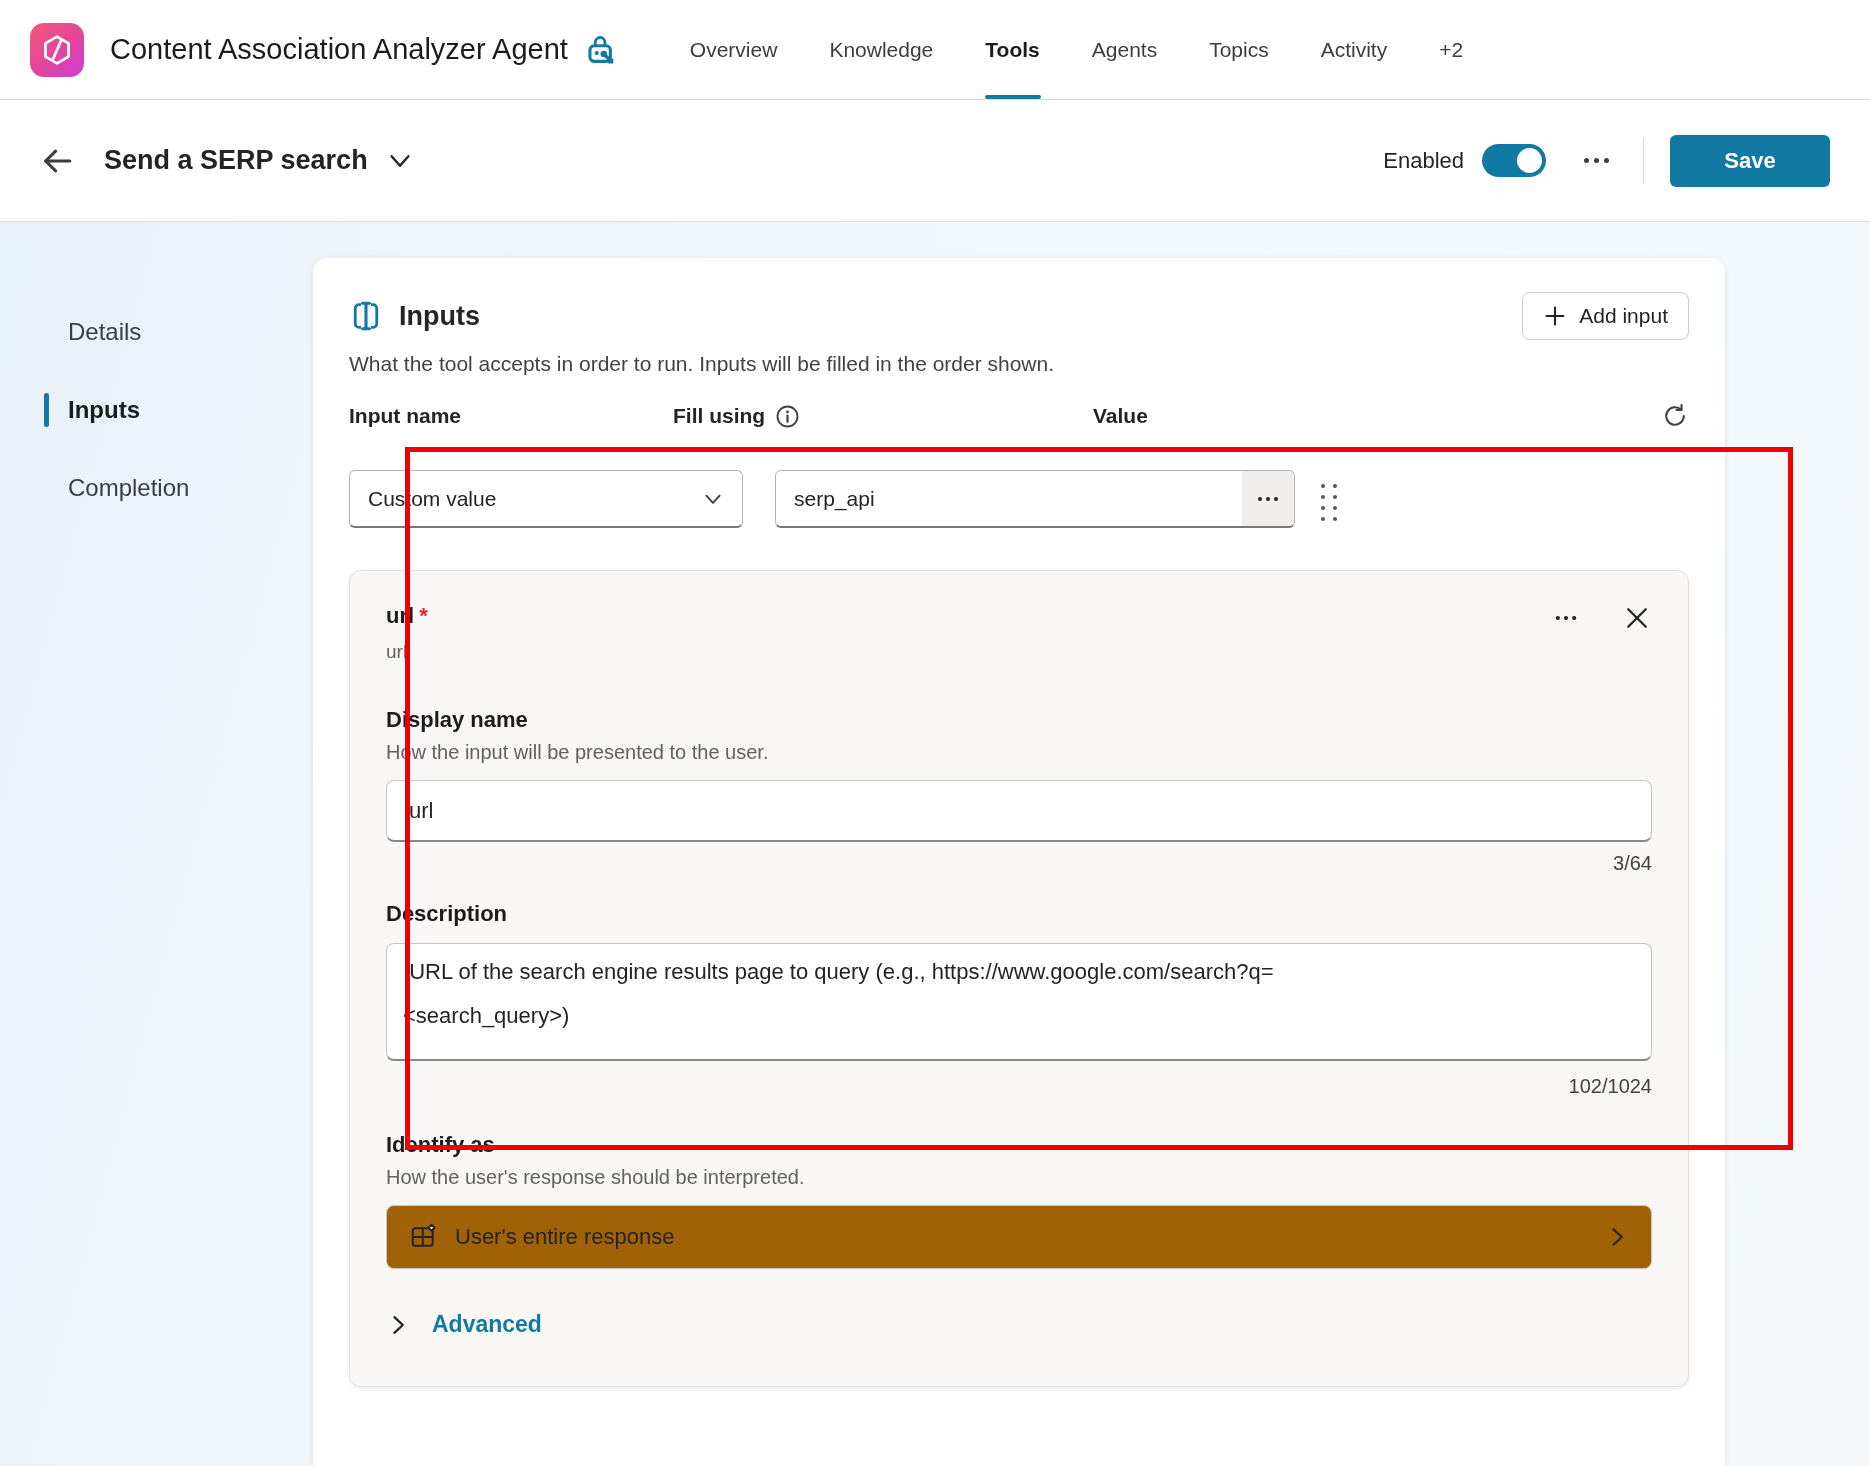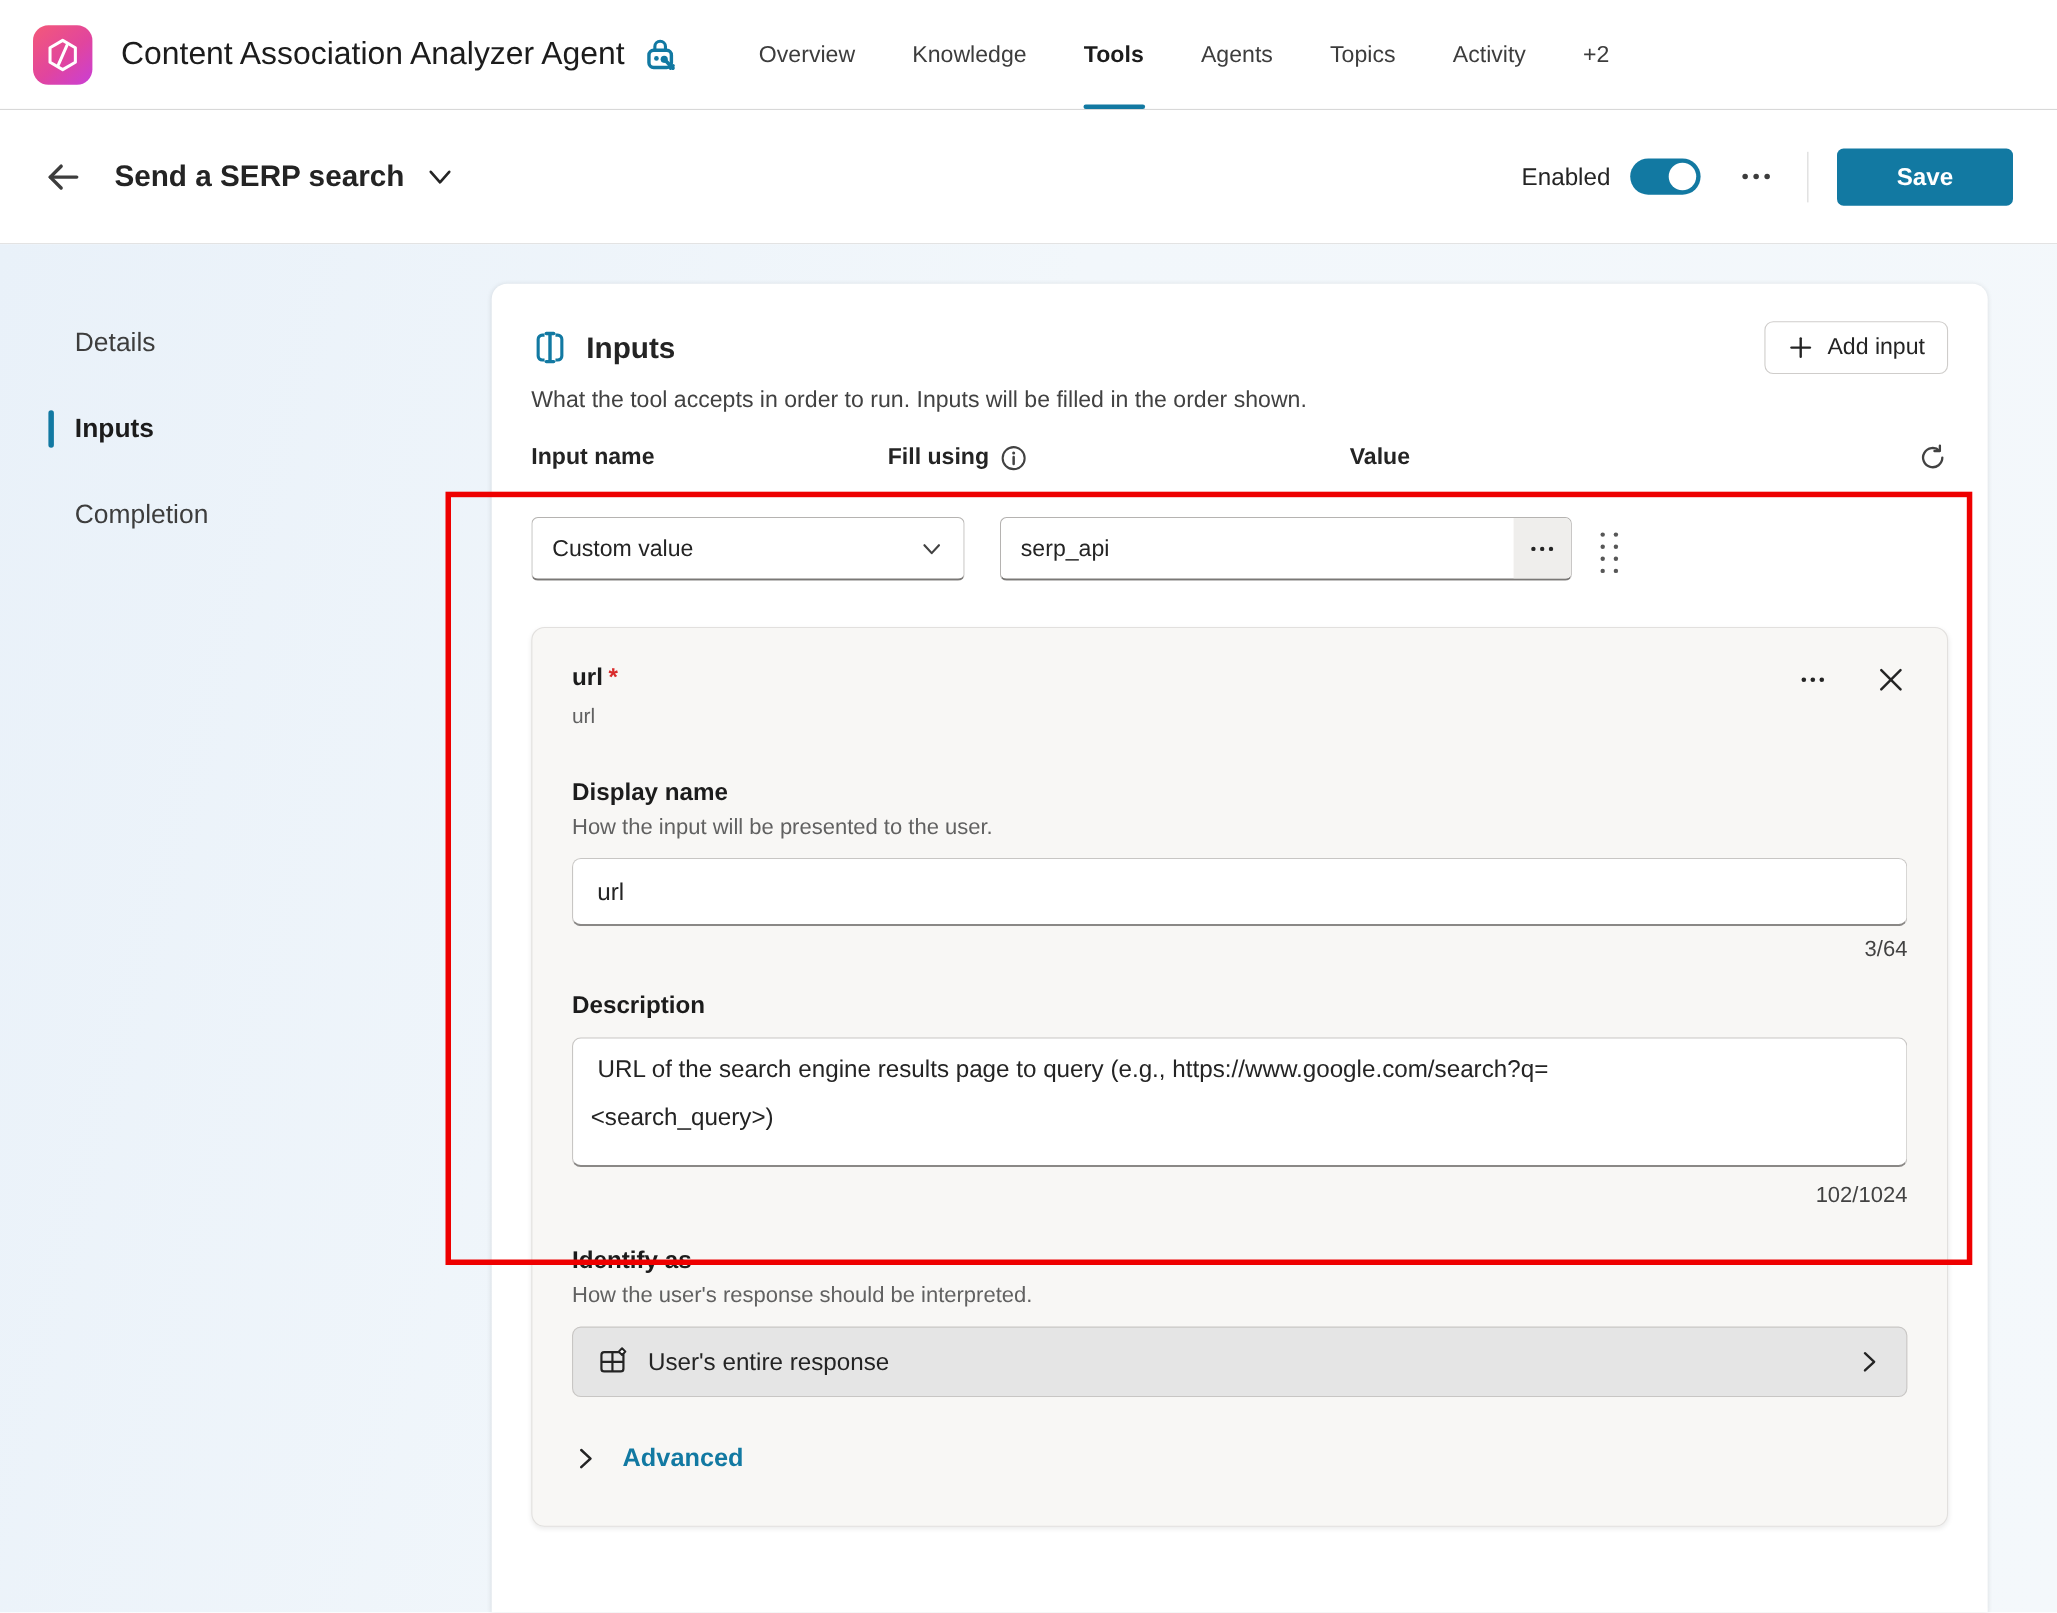--- a/index.html
+++ b/index.html
@@ -38,21 +38,21 @@
   .toggle .knob{ position:absolute; right:4px; top:4px; width:25px; height:25px; border-radius:50%; background:#fff; }
   .more-btn{ margin-left:30px; display:flex; gap:5px; cursor:pointer; padding:8px; }
   .more-btn i{ width:5px; height:5px; border-radius:50%; background:#3d3d3d; }
   .vdiv{ width:1px; height:46px; background:#d6d6d6; margin:0 26px; }
   .save-btn{ width:160px; height:52px; background:var(--accent); color:#fff; border:none;
              border-radius:6px; font-size:22px; font-weight:600; cursor:pointer;
              font-family:inherit; }
 
   
   .content{ height:1244px; display:flex; background:linear-gradient(105deg,#e9f1f9 0%,#f2f7fb 45%,#f4f8fb 100%); }
-  .sidebar{ width:447px; flex:0 0 auto; padding-top:64px; }
+  .sidebar{ width:313px; flex:0 0 auto; padding-top:84px; }
   .side-item{ position:relative; display:flex; align-items:center; height:52px; margin-bottom:26px;
               padding-left:68px; font-size:24px; color:#3d3d3d; cursor:pointer; }
   .side-item.active{ font-weight:700; color:#1c1c1c; }
   .side-item.active::before{ content:""; position:absolute; left:44px; top:50%; transform:translateY(-50%);
               width:5px; height:34px; border-radius:3px; background:var(--accent); }
 
   .card{ width:1412px; margin-top:36px; margin-right:63px; background:#fff;
          border-radius:14px 14px 0 0; box-shadow:0 1px 5px rgba(0,0,0,.10);
          padding:34px 36px 0 36px; }
 
@@ -104,21 +104,21 @@
                border-bottom:2px solid #8a8886; border-radius:8px; background:#fff;
                font:inherit; font-size:22px; padding:0 22px; color:#242424; outline:none; }
   .counter{ text-align:right; font-size:20px; color:#424242; margin-top:10px; }
   .sec-desc{ margin-top:26px; }
   .textarea{ margin-top:16px; width:100%; height:118px; border:1px solid #c8c6c4;
              border-bottom:2px solid #8a8886; border-radius:8px; background:#fff; resize:none;
              font:inherit; font-size:22px; line-height:44px; padding:6px 16px; color:#242424;
              outline:none; white-space:pre-wrap; }
   .sec-ident{ margin-top:34px; }
   .selector{ margin-top:16px; height:64px; border:1px solid #c8c6c4; border-radius:8px;
-             background:#e5e5e5; display:flex; align-items:center; padding:0 22px; gap:16px;
+             background:#a16207; display:flex; align-items:center; padding:0 22px; gap:16px;
              font-size:22px; cursor:pointer; }
   .selector .sel-chev{ margin-left:auto; display:flex; }
   .advanced{ margin-top:42px; display:flex; align-items:center; gap:22px; cursor:pointer; }
   .advanced-lbl{ font-size:23px; font-weight:700; color:var(--accent); }
 
   
   .annotation{ position:absolute; left:405px; top:447px; width:1388px; height:703px;
                border:5px solid var(--annot); z-index:40; pointer-events:none; }
 </style>
 </head>

